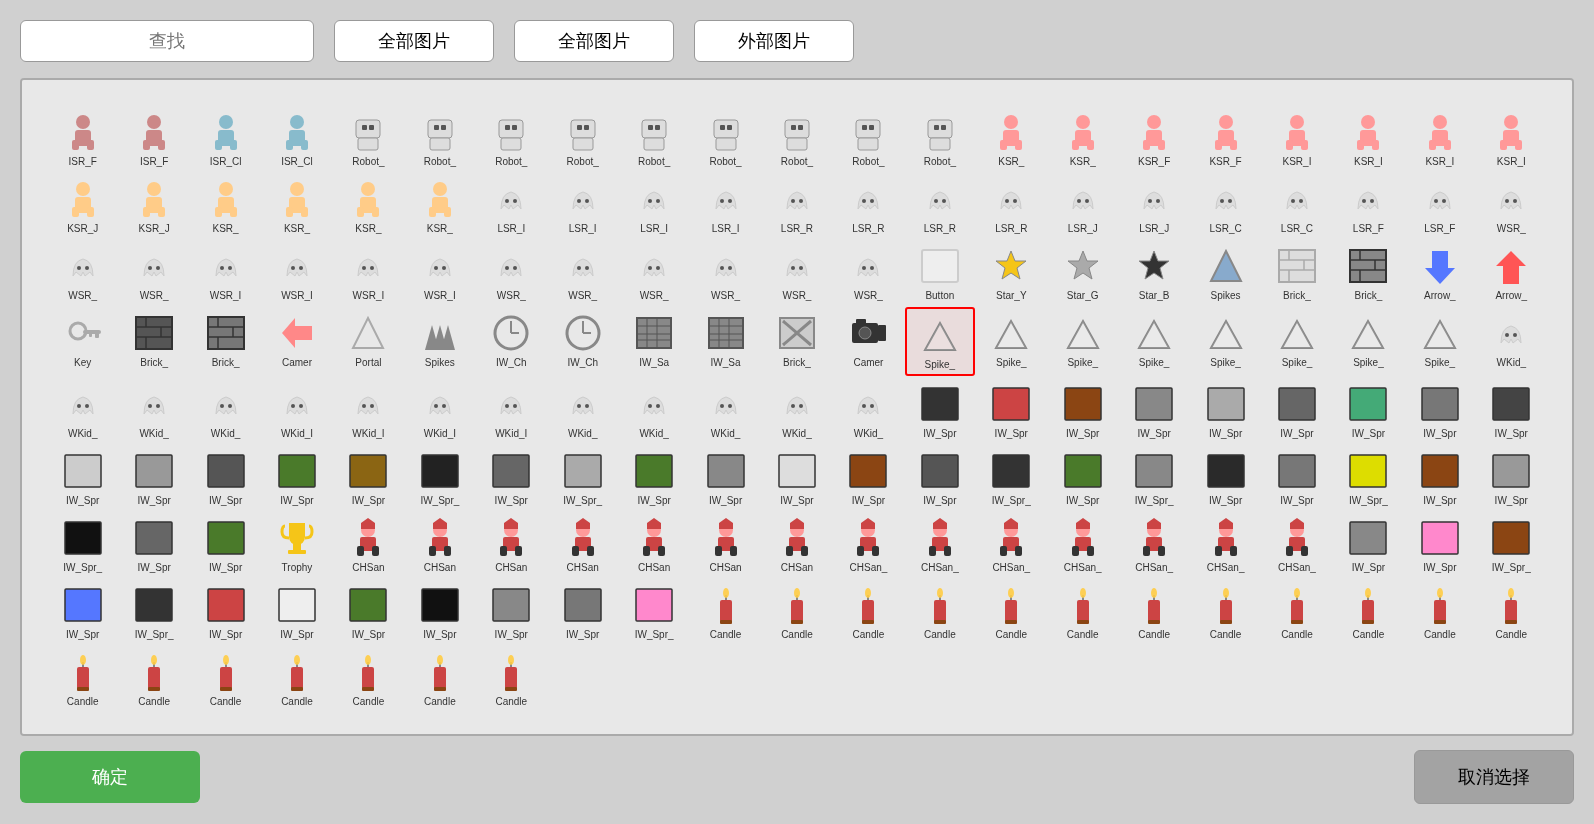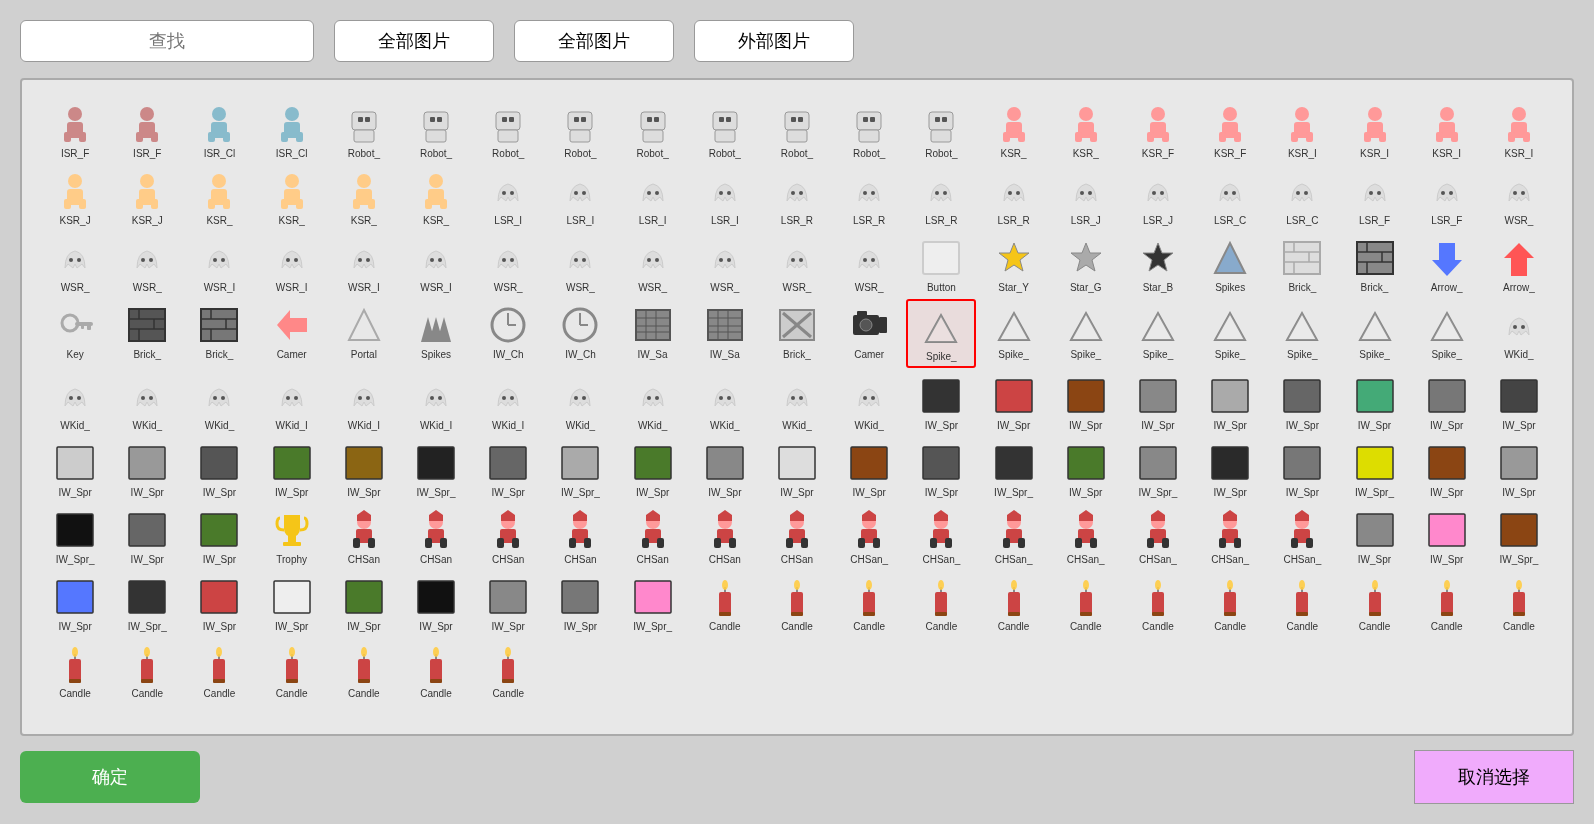--- a/index.html
+++ b/index.html
@@ -33,21 +33,21 @@
     .search-btn {
       min-width: 260px;
     }
     .grid-container {
       background: #e8e8e8;
       border: 2px solid #aaa;
       border-radius: 4px;
       width: 100%;
       flex: 1;
       overflow-y: auto;
-      padding: 18px;
+      padding: 26px;
     }
     .icon-grid {
       display: grid;
       grid-template-columns: repeat(21, 1fr);
       gap: 2px;
     }
     .icon-cell {
       display: flex;
       flex-direction: column;
       align-items: center;
@@ -90,23 +90,23 @@
       background: #4caf50;
       color: white;
       border: none;
       border-radius: 6px;
       padding: 14px 50px;
       font-size: 18px;
       cursor: pointer;
       min-width: 180px;
     }
     .cancel-btn {
-      background: #f0abfc;
+      background: #a3a3a3;
       border: 1.5px solid #999;
-      border-radius: 0;
+      border-radius: 6px;
       padding: 14px 30px;
       font-size: 18px;
       cursor: pointer;
       min-width: 160px;
     }
   </style>
 </head>
 <body>
 
 <div class="top-bar">

